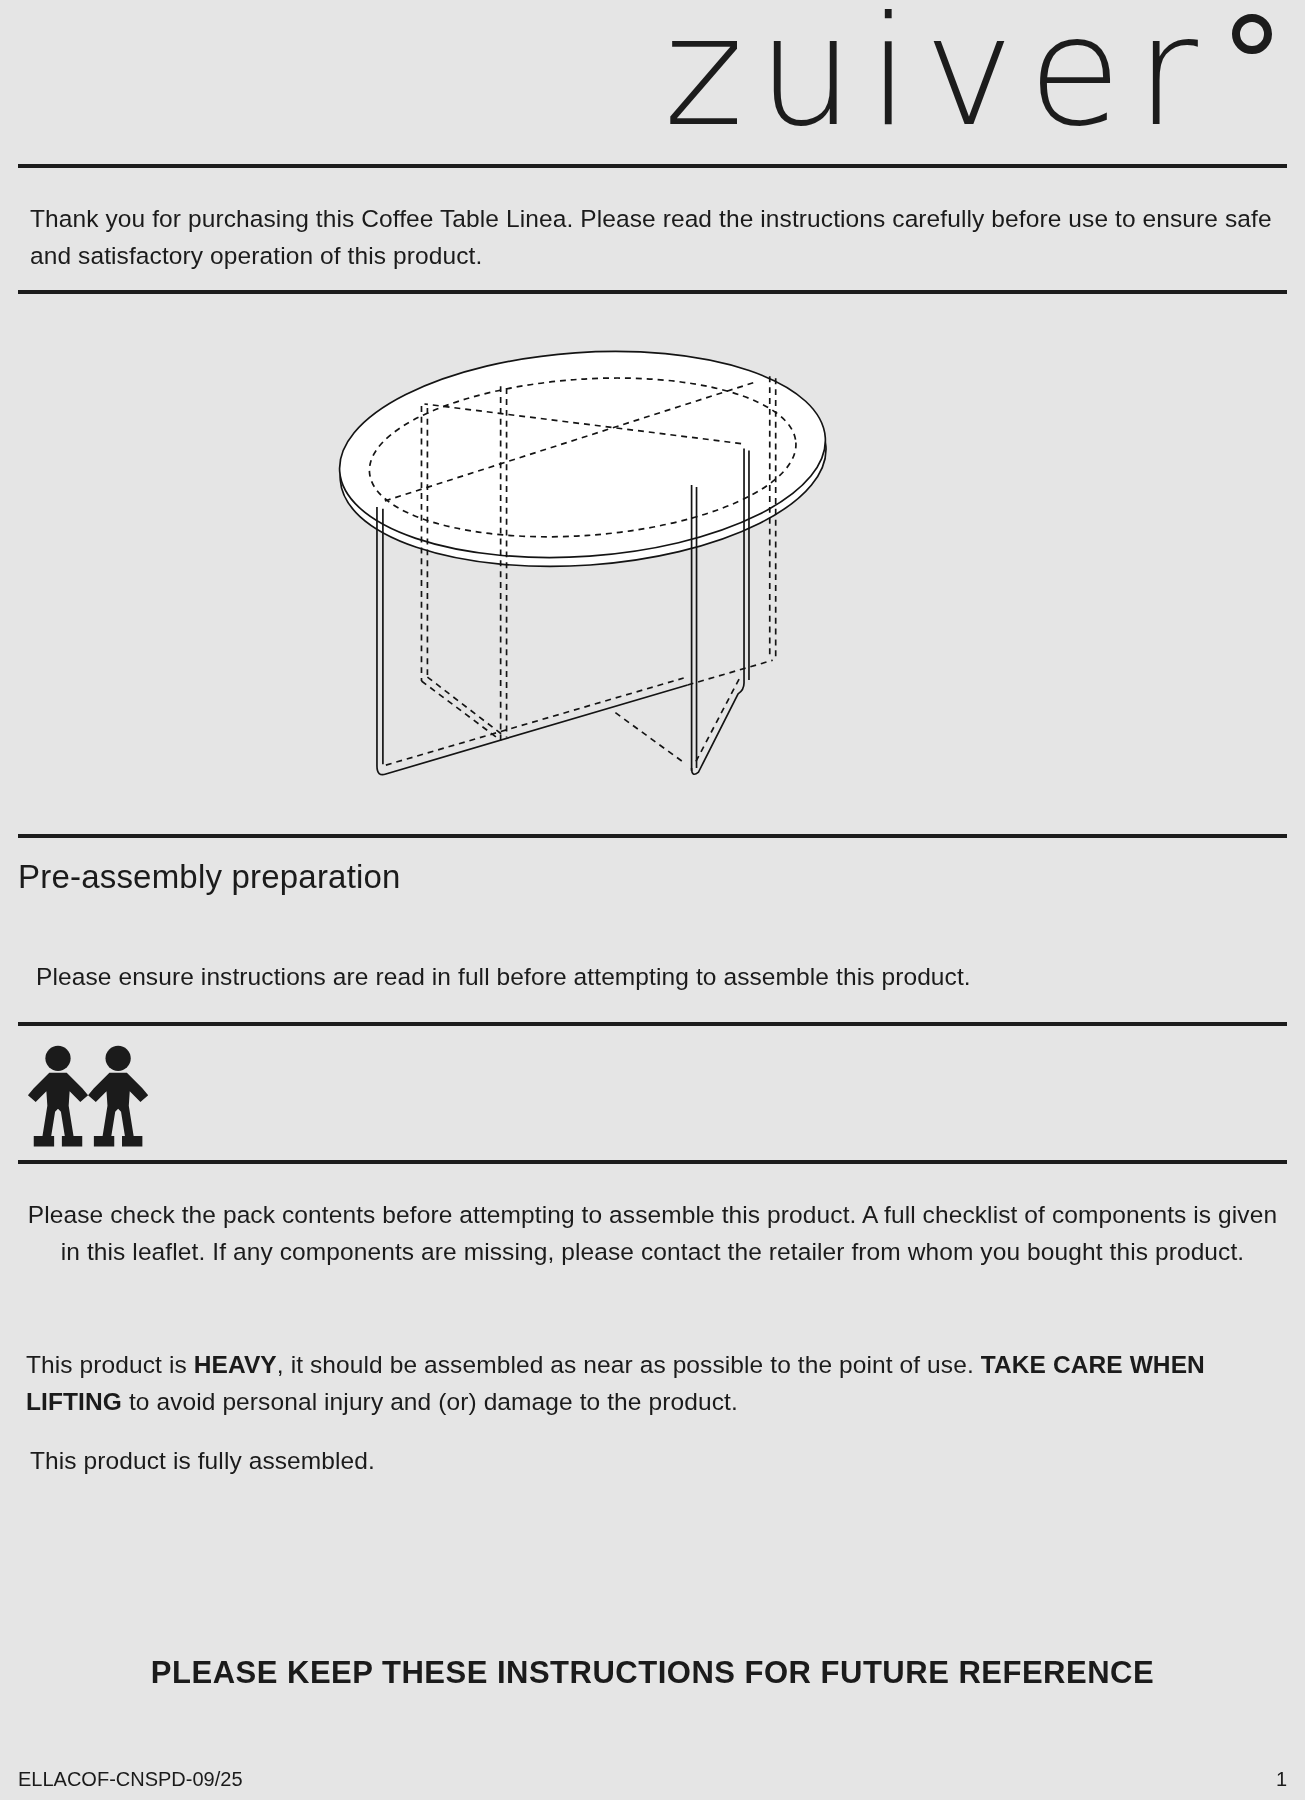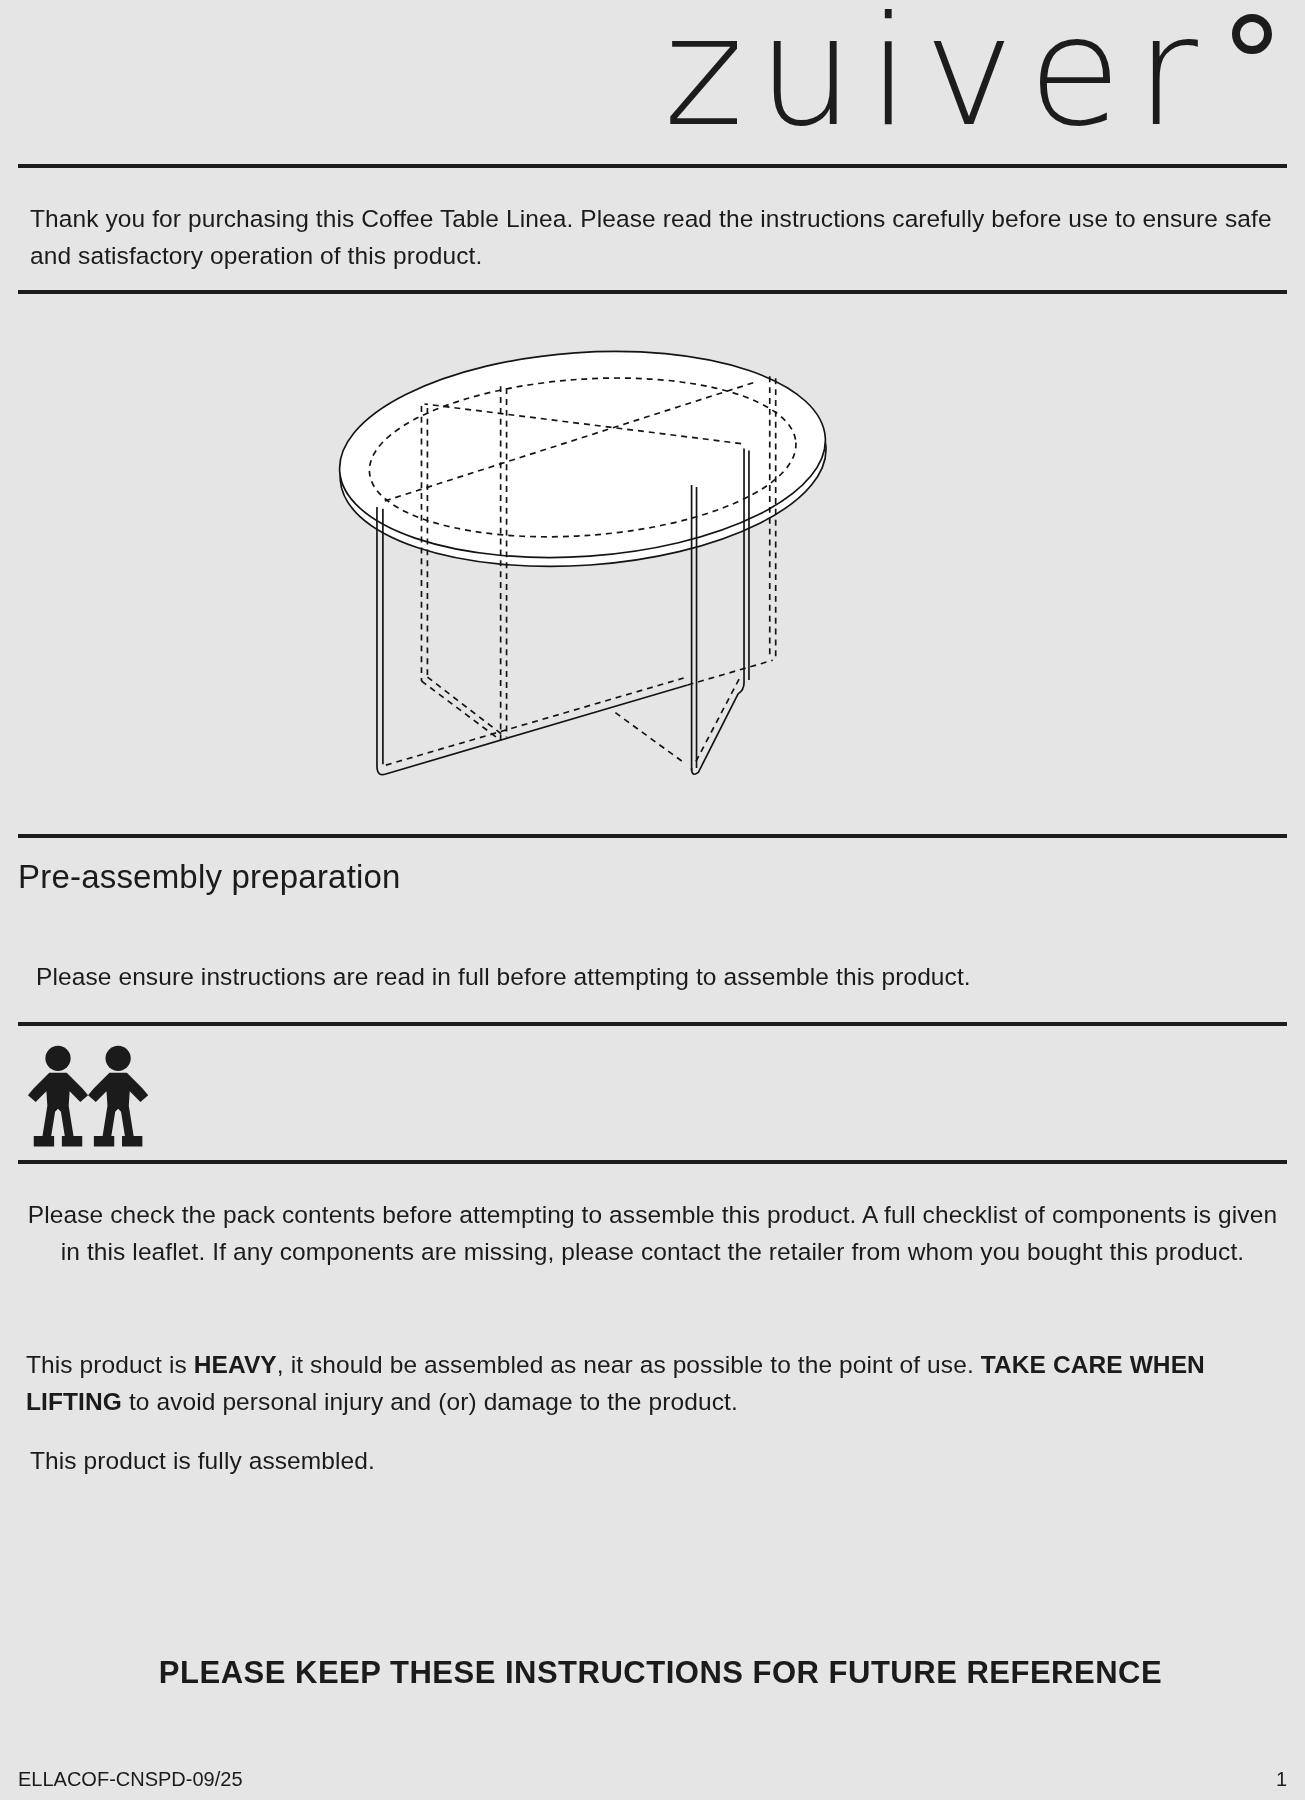--- a/index.html
+++ b/index.html
@@ -55,21 +55,21 @@
   }
   .heading{
     position:absolute;
     left:18px;
     font-size:33px;
     font-weight:normal;
     letter-spacing:0.2px;
   }
   .keep-notice{
     position:absolute;
-    left:26px;
+    left:18px;
     width:1269px;
     text-align:center;
     font-size:31px;
     font-weight:bold;
     letter-spacing:0.5px;
   }
   .footer-code{
     position:absolute;
     left:18px;
     top:1768px;

